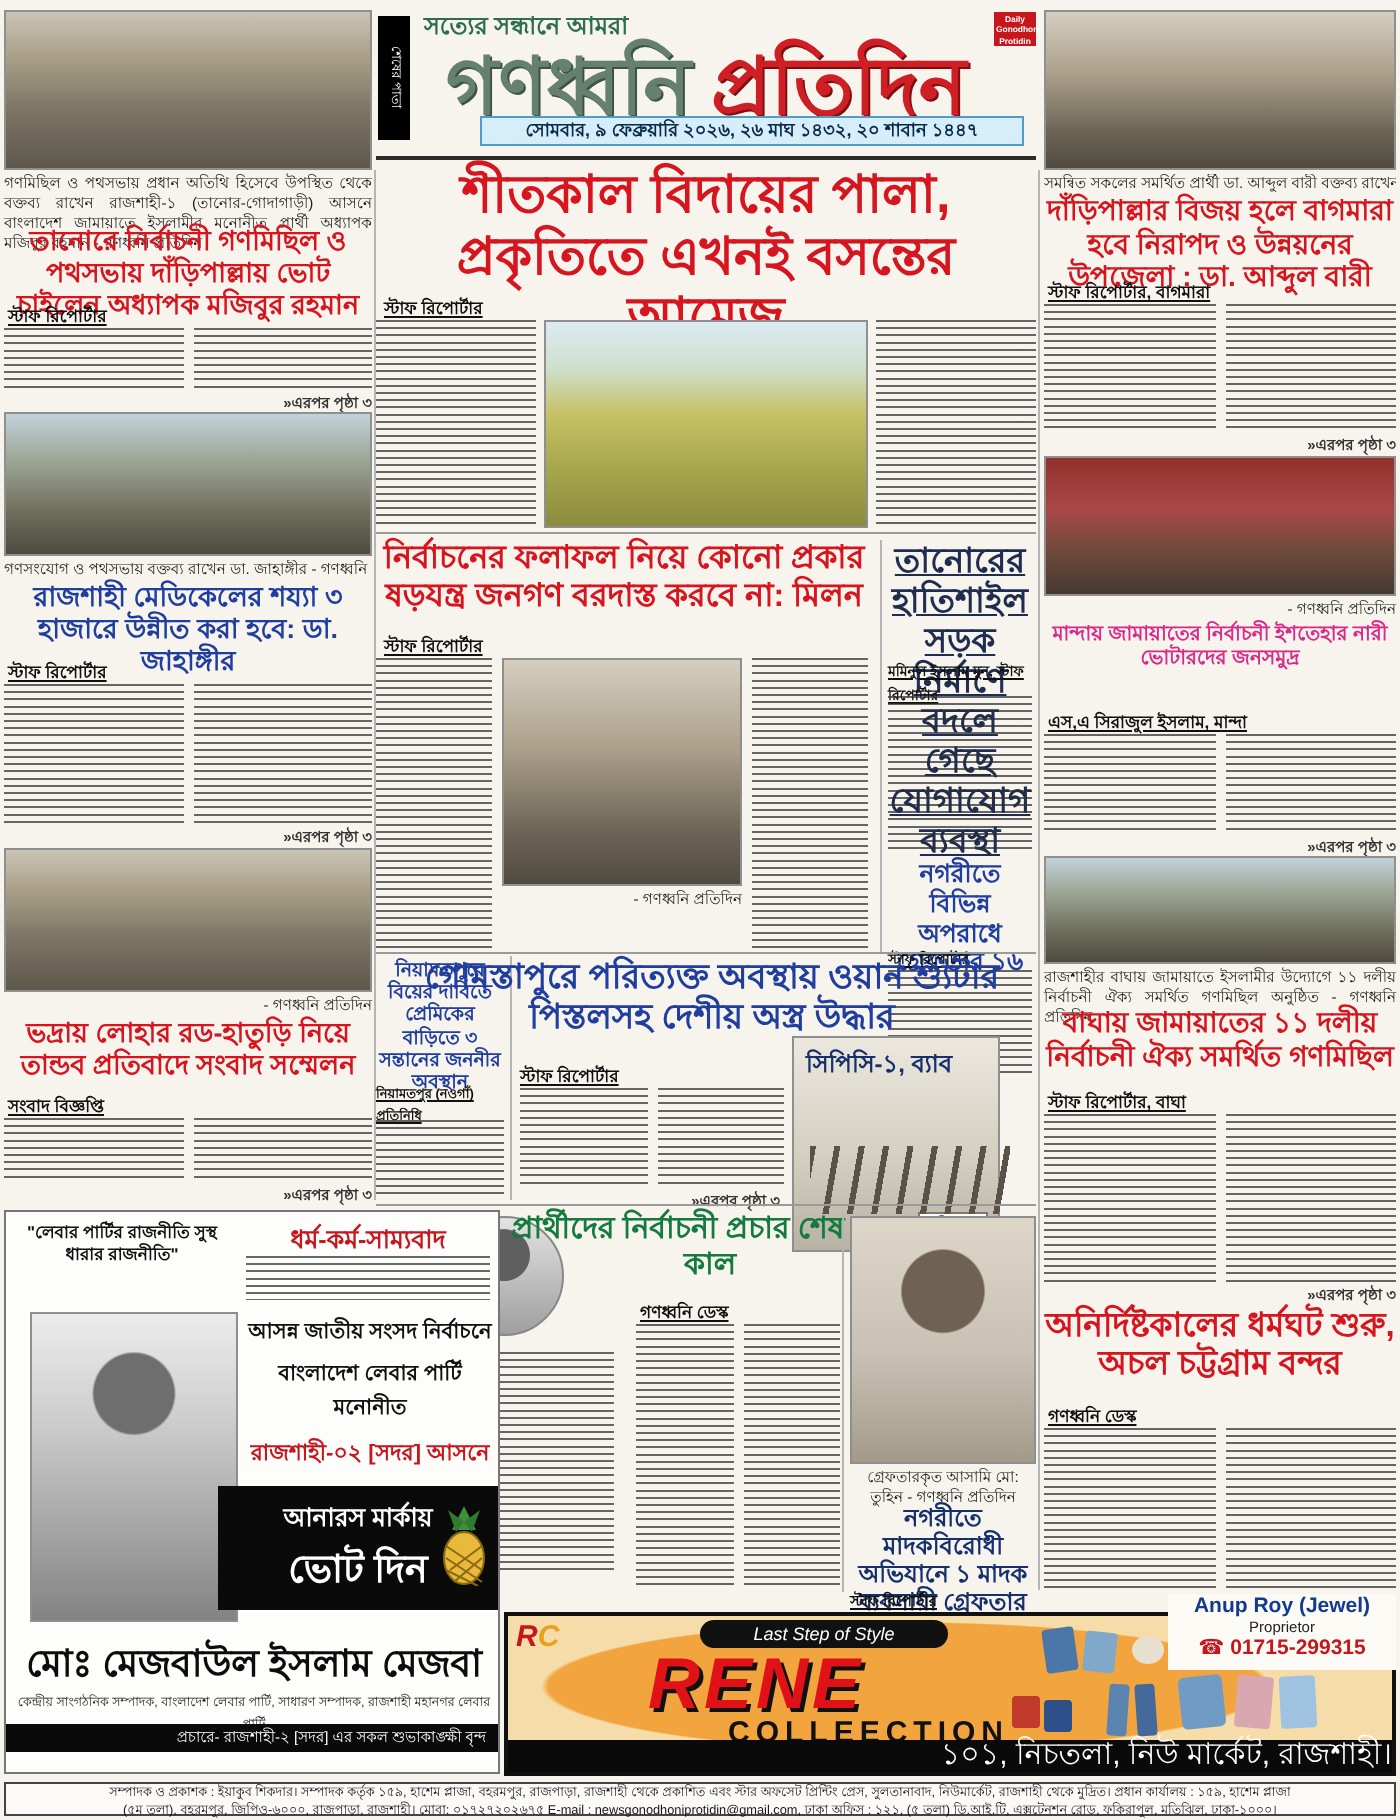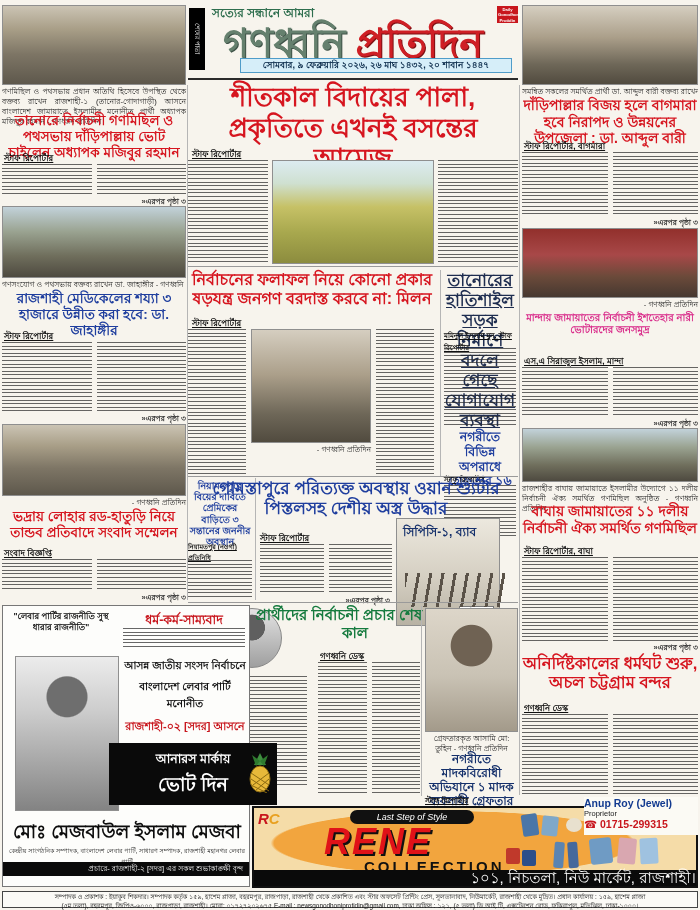--- a/index.html
+++ b/index.html
@@ -238,21 +238,21 @@
 
     <div class="abs photo ph-man-bw" style="left:12px;top:50px;width:104px;height:155px;"></div>
 
     <div class="abs" style="left:120px;top:52px;width:124px;">
       <div class="ad-line" style="font-size:10.5px;">আসন্ন জাতীয় সংসদ নির্বাচনে</div>
       <div class="ad-line" style="font-size:10.5px;margin-top:4px;">বাংলাদেশ লেবার পার্টি মনোনীত</div>
       <div class="ad-line" style="font-size:11px;margin-top:5px;color:#c8161d;">রাজশাহী-০২ [সদর] আসনে</div>
       <div class="ad-line" style="font-size:12px;margin-top:4px;">সংসদ সদস্য পদে</div>
     </div>
 
-    <div class="abs votebox" style="left:106px;top:137px;width:168px;height:62px;">
+    <div class="abs votebox" style="left:106px;top:137px;width:140px;height:62px;">
       <div style="font-size:12.5px;font-weight:bold;margin-top:7px;">আনারস মার্কায়</div>
       <div style="font-size:19px;font-weight:bold;">ভোট দিন</div>
       <svg width="26" height="40" viewBox="0 0 26 40" style="position:absolute;right:4px;top:10px;">
         <polygon points="13,0 7,12 19,12" fill="#3f8f3f"></polygon>
         <polygon points="5,2 9,13 13,8" fill="#2f7a2f"></polygon>
         <polygon points="21,2 17,13 13,8" fill="#2f7a2f"></polygon>
         <ellipse cx="13" cy="26" rx="10" ry="13" fill="#e8b93a" stroke="#8a6a12"></ellipse>
         <path d="M4,20 L22,32 M4,26 L22,38 M4,32 L20,40 M22,20 L6,32 M22,26 L8,38" stroke="#8a6a12" stroke-width="1" fill="none"></path>
       </svg>
     </div>
@@ -279,21 +279,21 @@
       <div class="cloth" style="left:300px;top:34px;width:10px;height:26px;background:#5b84b1;transform:rotate(4deg);"></div>
       <div class="cloth" style="left:314px;top:34px;width:10px;height:26px;background:#46699c;transform:rotate(-4deg);"></div>
       <div class="cloth" style="left:336px;top:30px;width:22px;height:26px;background:#6f9bc4;border-radius:3px;transform:rotate(-6deg);"></div>
       <div class="cloth" style="left:364px;top:30px;width:18px;height:26px;background:#d9a7b0;transform:rotate(5deg);"></div>
       <div class="cloth" style="left:386px;top:30px;width:18px;height:26px;background:#9fc2e0;transform:rotate(-3deg);"></div>
     </div>
 
     <div class="rene-strip">১০১, নিচতলা, নিউ মার্কেট, রাজশাহী।</div>
   </div>
 
-  <div class="abs" style="left:584px;top:797px;width:114px;height:38px;background:#fbfaf4;">
+  <div class="abs" style="left:584px;top:797px;width:114px;height:38px;background:#fbfaf4;text-align:center;">
     <div style="font-size:10.5px;font-weight:bold;color:#123a8f;">Anup Roy (Jewel)</div>
     <div style="font-size:7.5px;color:#222;">Proprietor</div>
     <div style="font-size:10.5px;font-weight:bold;color:#c8161d;">
       <span>☎ </span><span>01715-299315</span>
     </div>
   </div>
 
   <div class="abs footbox" style="left:2px;top:891px;width:696px;height:17px;">
     <div>সম্পাদক ও প্রকাশক : ইয়াকুব শিকদার। সম্পাদক কর্তৃক ১৫৯, হাশেম প্লাজা, বহরমপুর, রাজপাড়া, রাজশাহী থেকে প্রকাশিত এবং স্টার অফসেট প্রিন্টিং প্রেস, সুলতানাবাদ, নিউমার্কেট, রাজশাহী থেকে মুদ্রিত। প্রধান কার্যালয় : ১৫৯, হাশেম প্লাজা</div>
     <div>(৫ম তলা), বহরমপুর, জিপিও-৬০০০, রাজপাড়া, রাজশাহী। মোবা: ০১৭২৭২০২৬৭৫ E-mail : newsgonodhoniprotidin@gmail.com, ঢাকা অফিস : ১২১, (৫ তলা) ডি.আই.টি, এক্সটেনশন রোড, ফকিরাপুল, মতিঝিল, ঢাকা-১০০০।</div>

